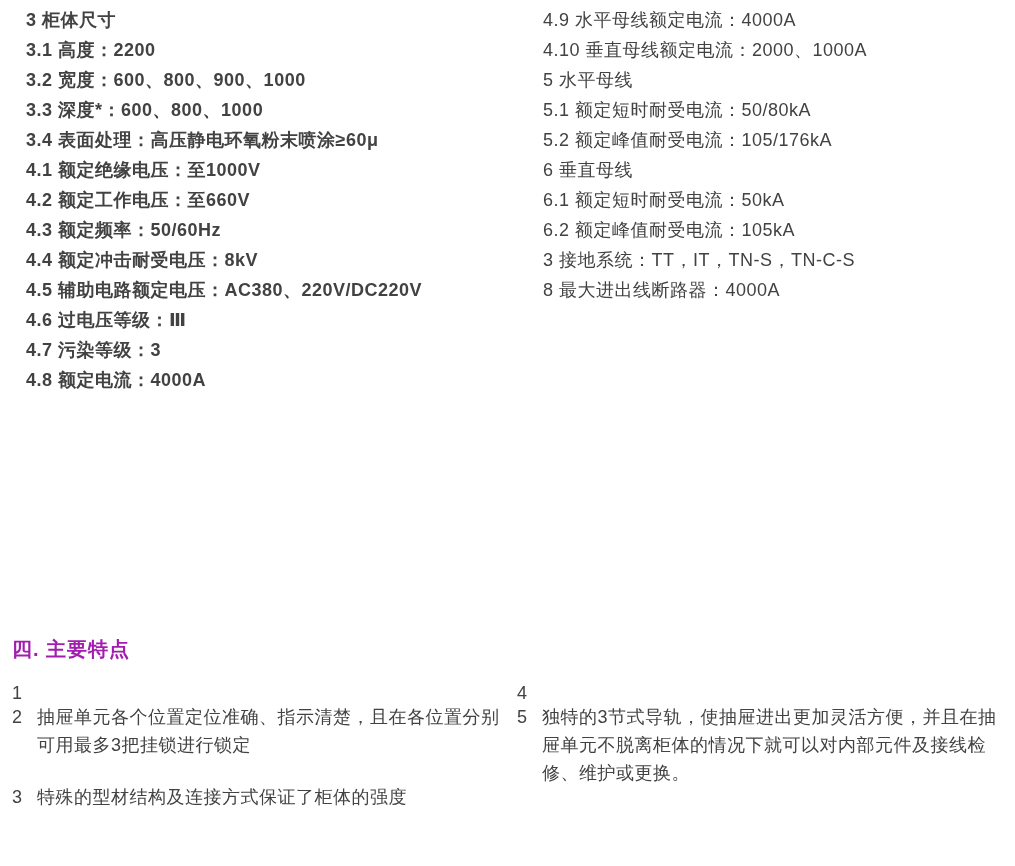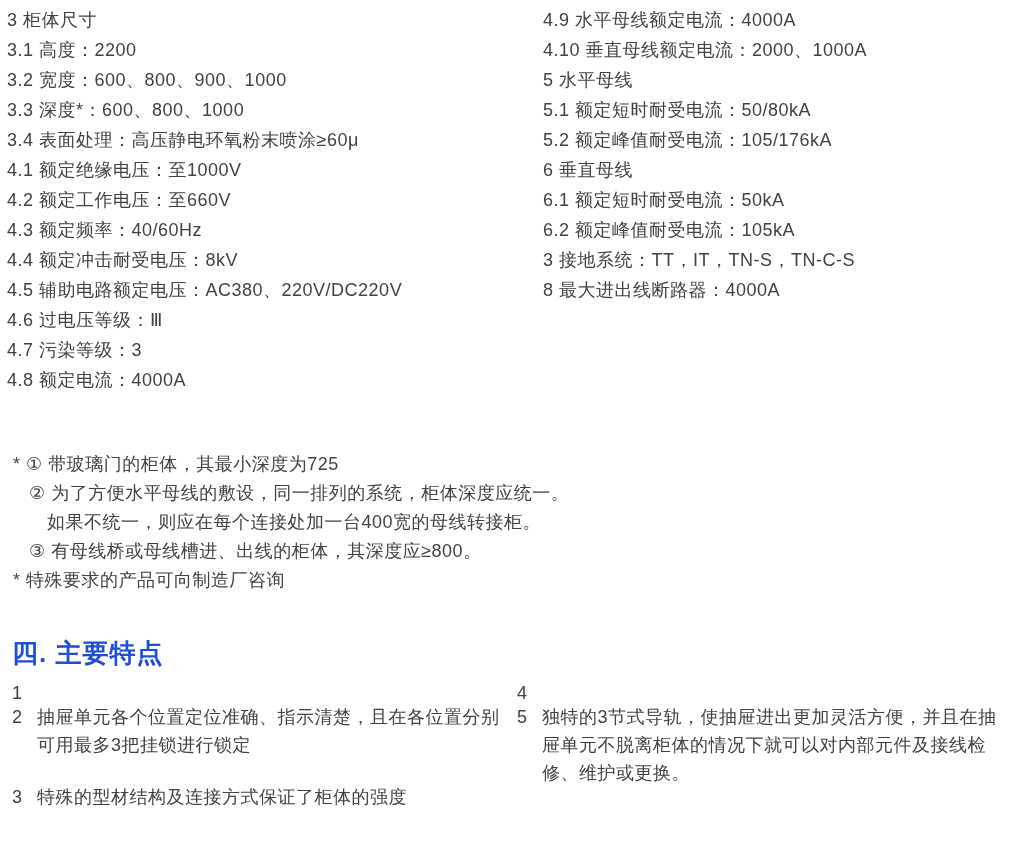--- a/index.html
+++ b/index.html
@@ -18,21 +18,21 @@
   }
   
   .spec-col {
     position: absolute;
     top: 5px;
     font-size: 18px;
     line-height: 30px;
     white-space: nowrap;
     letter-spacing: 0.5px;
   }
-  .spec-left  { left: 7px; }
+  .spec-left  { left: 26px; font-weight: bold; }
   .spec-right { left: 543px; }
 
   
   .footnotes {
     position: absolute;
     left: 13px;
     top: 450px;
     font-size: 18px;
     line-height: 29px;
     white-space: nowrap;
@@ -41,23 +41,23 @@
   .footnote-line.indent-0 { padding-left: 0; }
   .footnote-line.indent-1 { padding-left: 16px; }
   .footnote-line.indent-2 { padding-left: 34px; }
 
   
   .features-heading {
     position: absolute;
     left: 12px;
     top: 636px;
     margin: 0;
-    font-size: 26px;
+    font-size: 20px;
     font-weight: bold;
-    color: #1d4ed8;
+    color: #a21caf;
     letter-spacing: 1px;
   }
   .features-col {
     position: absolute;
     top: 679px;
     font-size: 18px;
     line-height: 28px;
     letter-spacing: 0.5px;
   }
   .features-left  { left: 12px;  width: 496px; }
@@ -79,48 +79,41 @@
 <div class="page">
 
   <div class="spec-col spec-left">
       <div class="spec-line">3 柜体尺寸</div>
       <div class="spec-line">3.1 高度：2200</div>
       <div class="spec-line">3.2 宽度：600、800、900、1000</div>
       <div class="spec-line">3.3 深度*：600、800、1000</div>
       <div class="spec-line">3.4 表面处理：高压静电环氧粉末喷涂≥60μ</div>
       <div class="spec-line">4.1 额定绝缘电压：至1000V</div>
       <div class="spec-line">4.2 额定工作电压：至660V</div>
-      <div class="spec-line">4.3 额定频率：40/60Hz</div>
+      <div class="spec-line">4.3 额定频率：50/60Hz</div>
       <div class="spec-line">4.4 额定冲击耐受电压：8kV</div>
       <div class="spec-line">4.5 辅助电路额定电压：AC380、220V/DC220V</div>
       <div class="spec-line">4.6 过电压等级：Ⅲ</div>
       <div class="spec-line">4.7 污染等级：3</div>
       <div class="spec-line">4.8 额定电流：4000A</div>
     </div>
 
   <div class="spec-col spec-right">
       <div class="spec-line">4.9 水平母线额定电流：4000A</div>
       <div class="spec-line">4.10 垂直母线额定电流：2000、1000A</div>
       <div class="spec-line">5 水平母线</div>
       <div class="spec-line">5.1 额定短时耐受电流：50/80kA</div>
       <div class="spec-line">5.2 额定峰值耐受电流：105/176kA</div>
       <div class="spec-line">6 垂直母线</div>
       <div class="spec-line">6.1 额定短时耐受电流：50kA</div>
       <div class="spec-line">6.2 额定峰值耐受电流：105kA</div>
       <div class="spec-line">3 接地系统：TT，IT，TN-S，TN-C-S</div>
       <div class="spec-line">8 最大进出线断路器：4000A</div>
     </div>
 
-  <div class="footnotes">
-      <div class="footnote-line indent-0">* ① 带玻璃门的柜体，其最小深度为725</div>
-      <div class="footnote-line indent-1">② 为了方便水平母线的敷设，同一排列的系统，柜体深度应统一。</div>
-      <div class="footnote-line indent-2">如果不统一，则应在每个连接处加一台400宽的母线转接柜。</div>
-      <div class="footnote-line indent-1">③ 有母线桥或母线槽进、出线的柜体，其深度应≥800。</div>
-      <div class="footnote-line indent-0">* 特殊要求的产品可向制造厂咨询</div>
-    </div>
 
   <h2 class="features-heading">四. 主要特点</h2>
 
   <div class="features-col features-left">
       <div class="feature-item"><span class="feature-num">1</span></div>
       <div class="feature-item"><span class="feature-num">2</span><span class="feature-text">抽屉单元各个位置定位准确、指示清楚，且在各位置分别可用最多3把挂锁进行锁定</span></div>
       <div class="feature-item"><span class="feature-num">3</span><span class="feature-text">特殊的型材结构及连接方式保证了柜体的强度</span></div>
     </div>
 
   <div class="features-col features-right">

